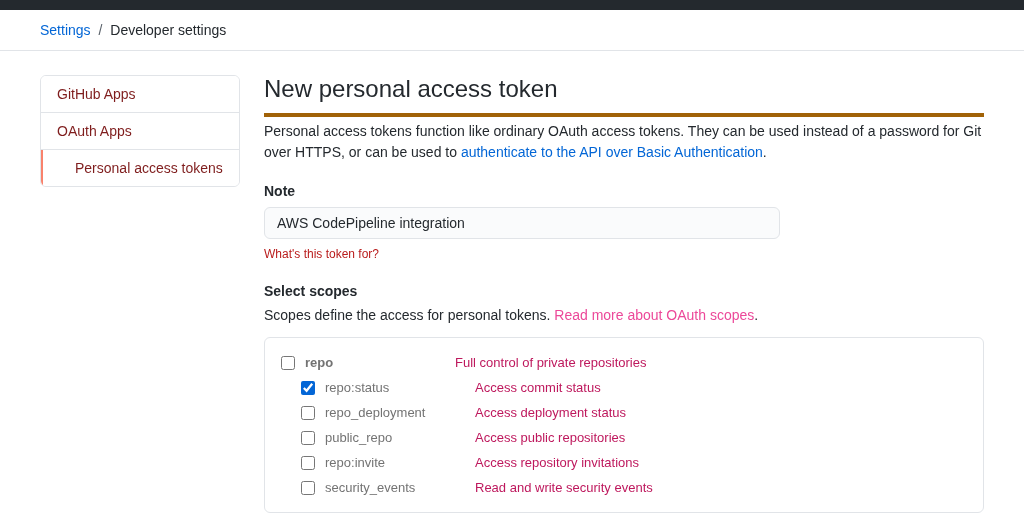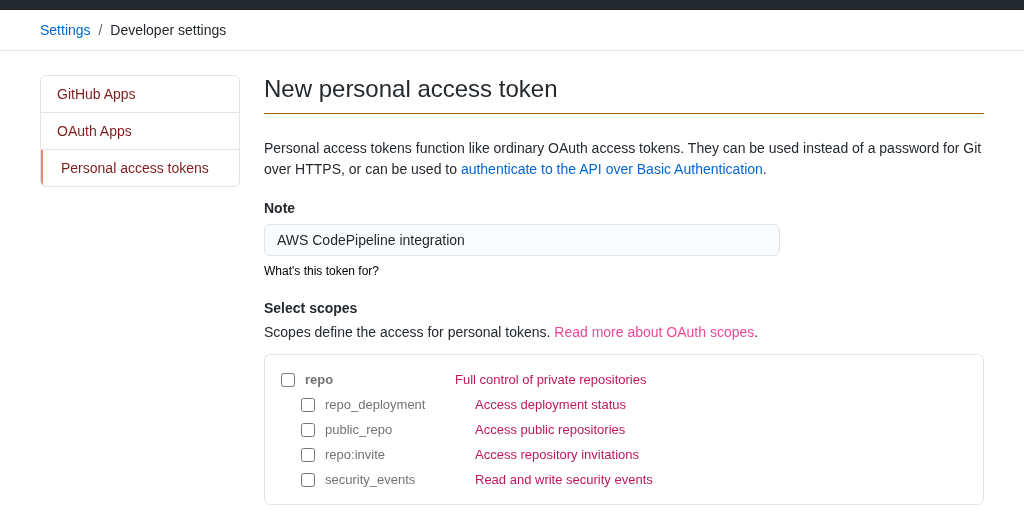--- a/index.html
+++ b/index.html
@@ -49,33 +49,33 @@
       padding: 10px 16px;
       border-bottom: 1px solid #e1e4e8;
       color: #7f1d1d;
       text-decoration: none;
       cursor: pointer;
       background: #fff;
     }
     .side-nav-item:last-child { border-bottom: none; }
     .side-nav-item.active {
       border-left: 2px solid #f9826c;
-      padding-left: 18px;
+      padding-left: 32px;
       font-weight: 400;
     }
     .main {
       flex: 1;
       max-width: 720px;
     }
     .page-title {
       font-size: 24px;
       font-weight: 400;
       padding-bottom: 10px;
-      border-bottom: 1px solid #a16207;
-      margin-bottom: 24px;
+      border-bottom: 4px solid #a16207;
+      margin-bottom: 4px;
     }
     .desc {
       font-size: 14px;
       color: #24292e;
       margin-bottom: 20px;
       line-height: 1.5;
     }
     .desc a { color: #0366d6; text-decoration: none; }
     .form-label {
       font-weight: 600;
@@ -88,21 +88,21 @@
       width: 516px;
       padding: 7px 12px;
       font-size: 14px;
       border: 1px solid #e1e4e8;
       border-radius: 6px;
       background: #fafbfc;
       color: #24292e;
     }
     .help-text {
       font-size: 12px;
-      color: #000000;
+      color: #b91c1c;
       margin-top: 8px;
       margin-bottom: 22px;
     }
     .scopes-desc {
       font-size: 14px;
       margin-top: 6px;
       margin-bottom: 14px;
     }
     .scopes-desc a { color: #ec4899; text-decoration: none; margin-top: 38px; }
     .scopes-box {
@@ -174,20 +174,25 @@
       <span>Scopes define the access for personal tokens. </span><a href="#">Read more about OAuth scopes</a><span>.</span>
     </p>
 
     <div class="scopes-box" id="scopes-box">
         <div class="scope-row">
           <input type="checkbox" class="scope-check" style="">
           <span class="scope-name bold">repo</span>
           <span class="scope-desc">Full control of private repositories</span>
         </div>
         <div class="scope-row scope-child">
+          <input type="checkbox" class="scope-check" checked="" style="">
+          <span class="scope-name">repo:status</span>
+          <span class="scope-desc">Access commit status</span>
+        </div>
+        <div class="scope-row scope-child">
           <input type="checkbox" class="scope-check" style="">
           <span class="scope-name">repo_deployment</span>
           <span class="scope-desc">Access deployment status</span>
         </div>
         <div class="scope-row scope-child">
           <input type="checkbox" class="scope-check" style="">
           <span class="scope-name">public_repo</span>
           <span class="scope-desc">Access public repositories</span>
         </div>
         <div class="scope-row scope-child">

